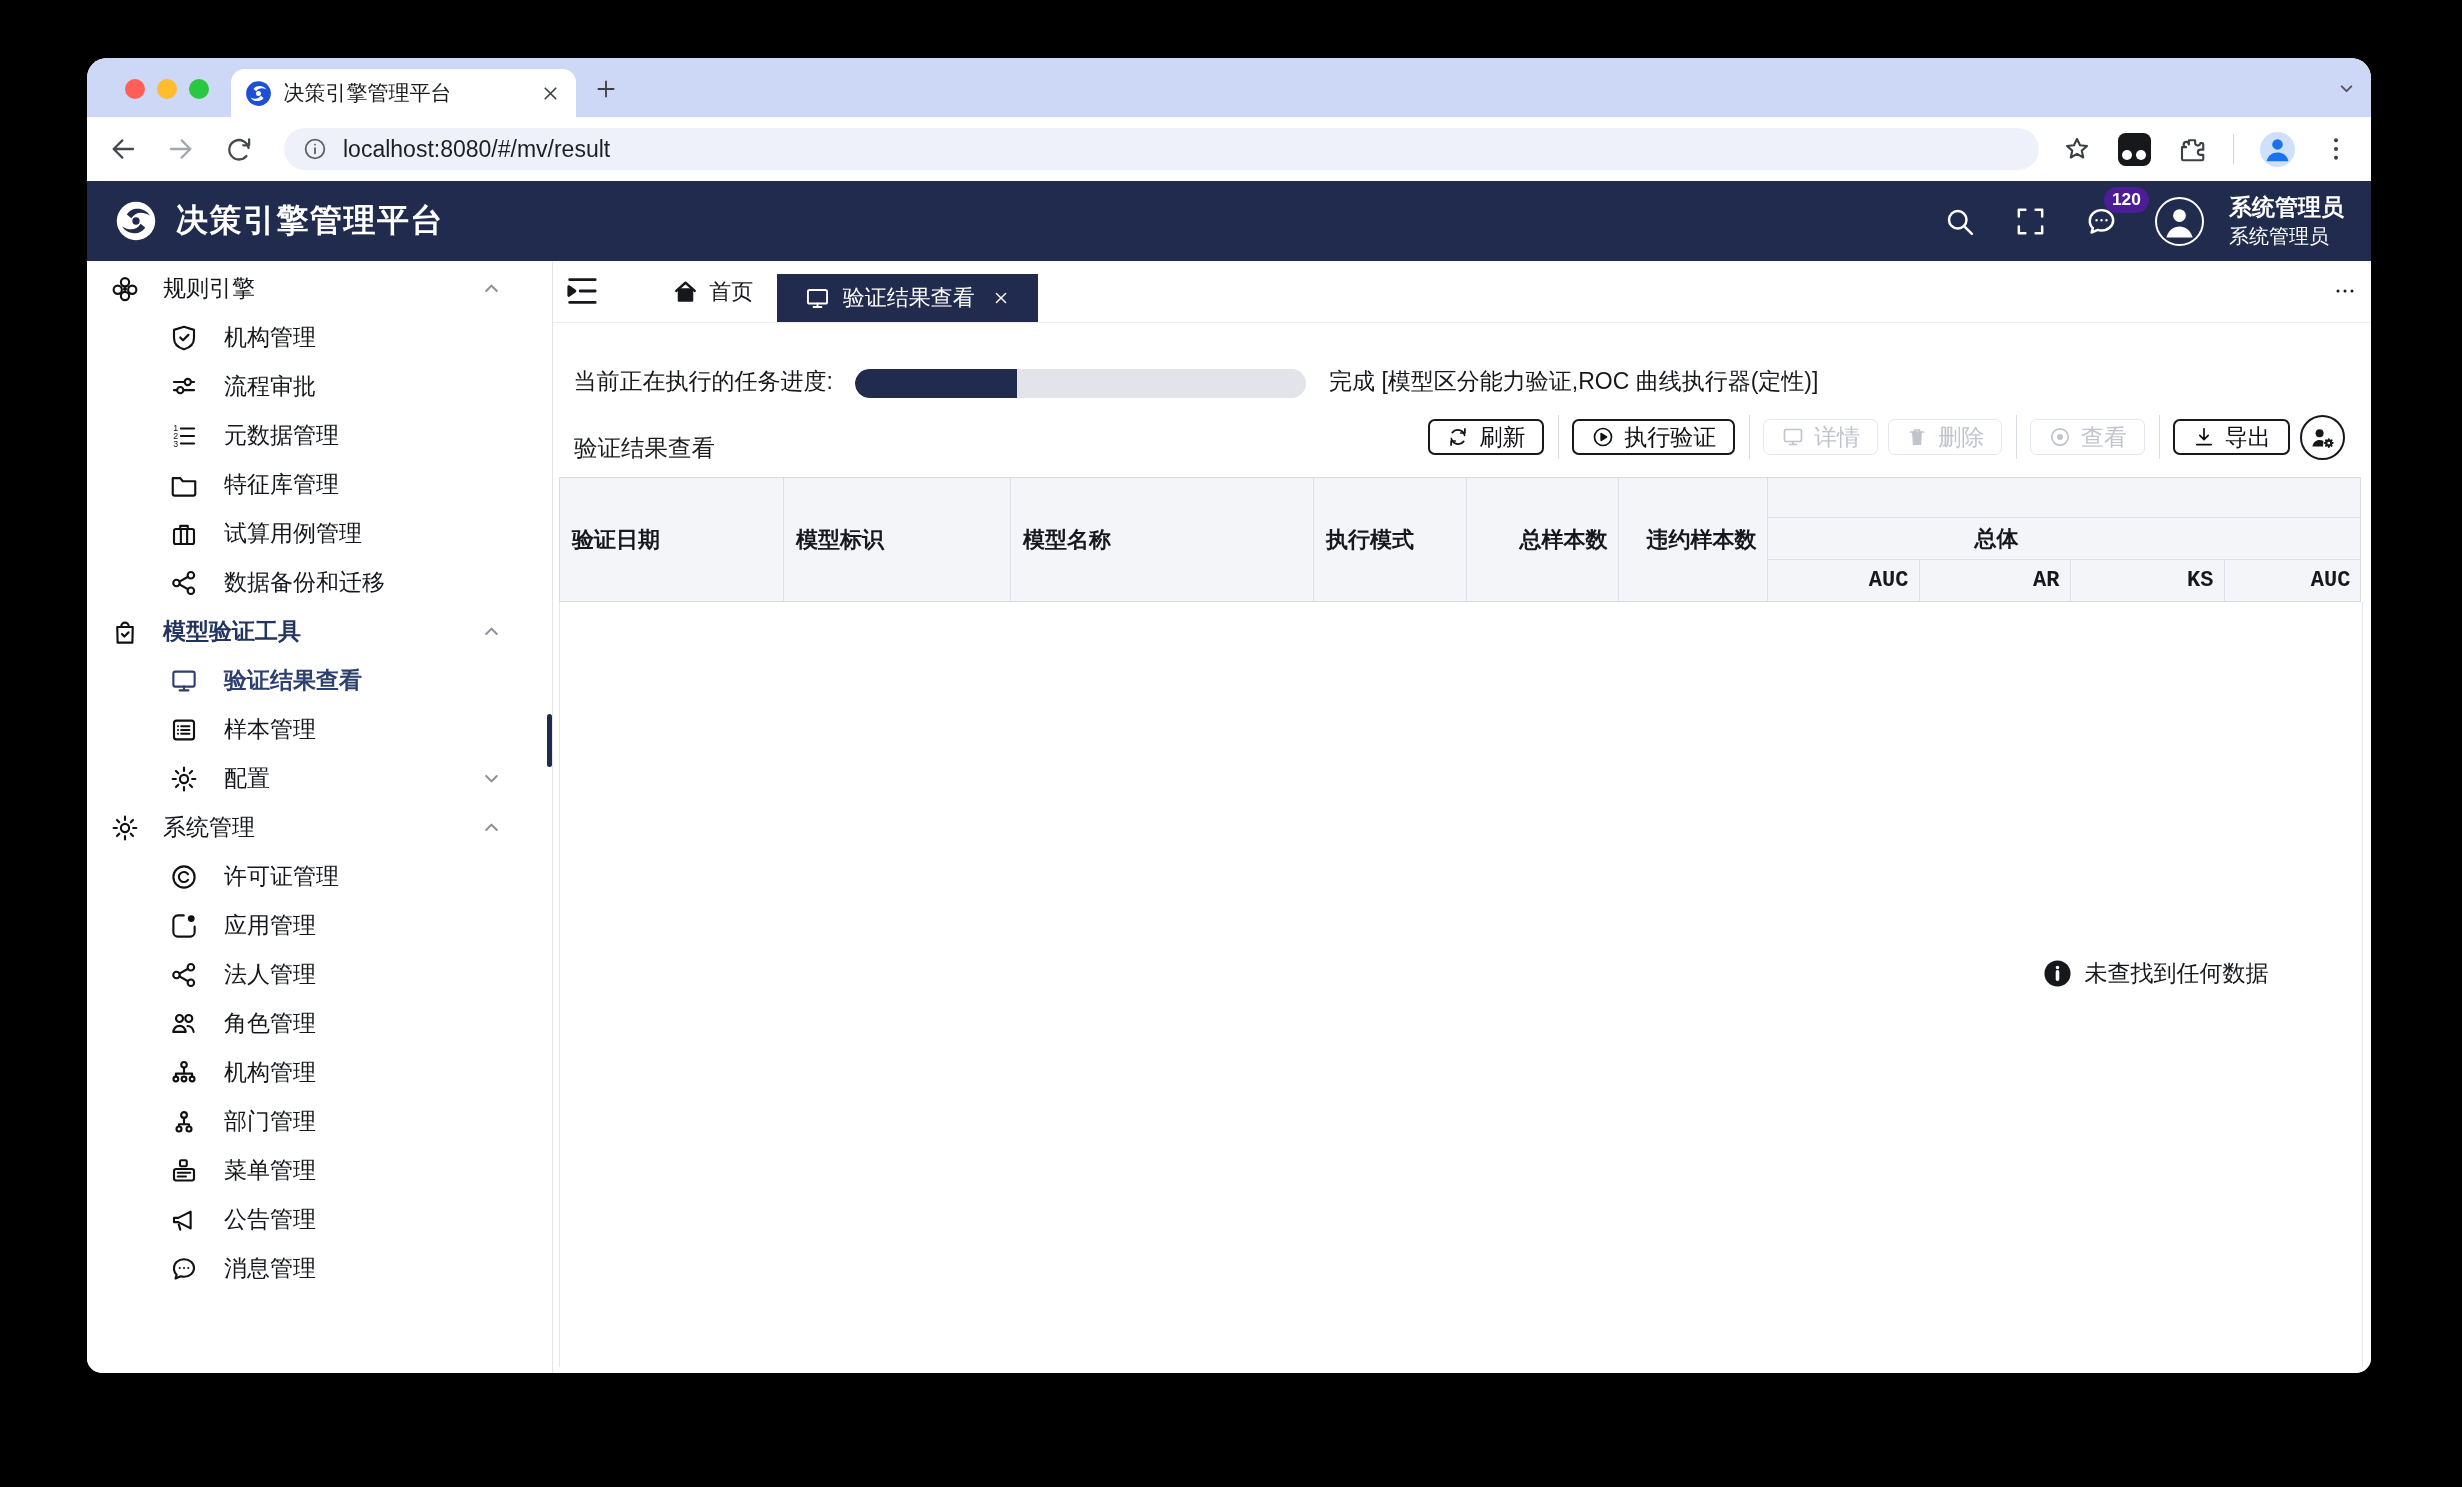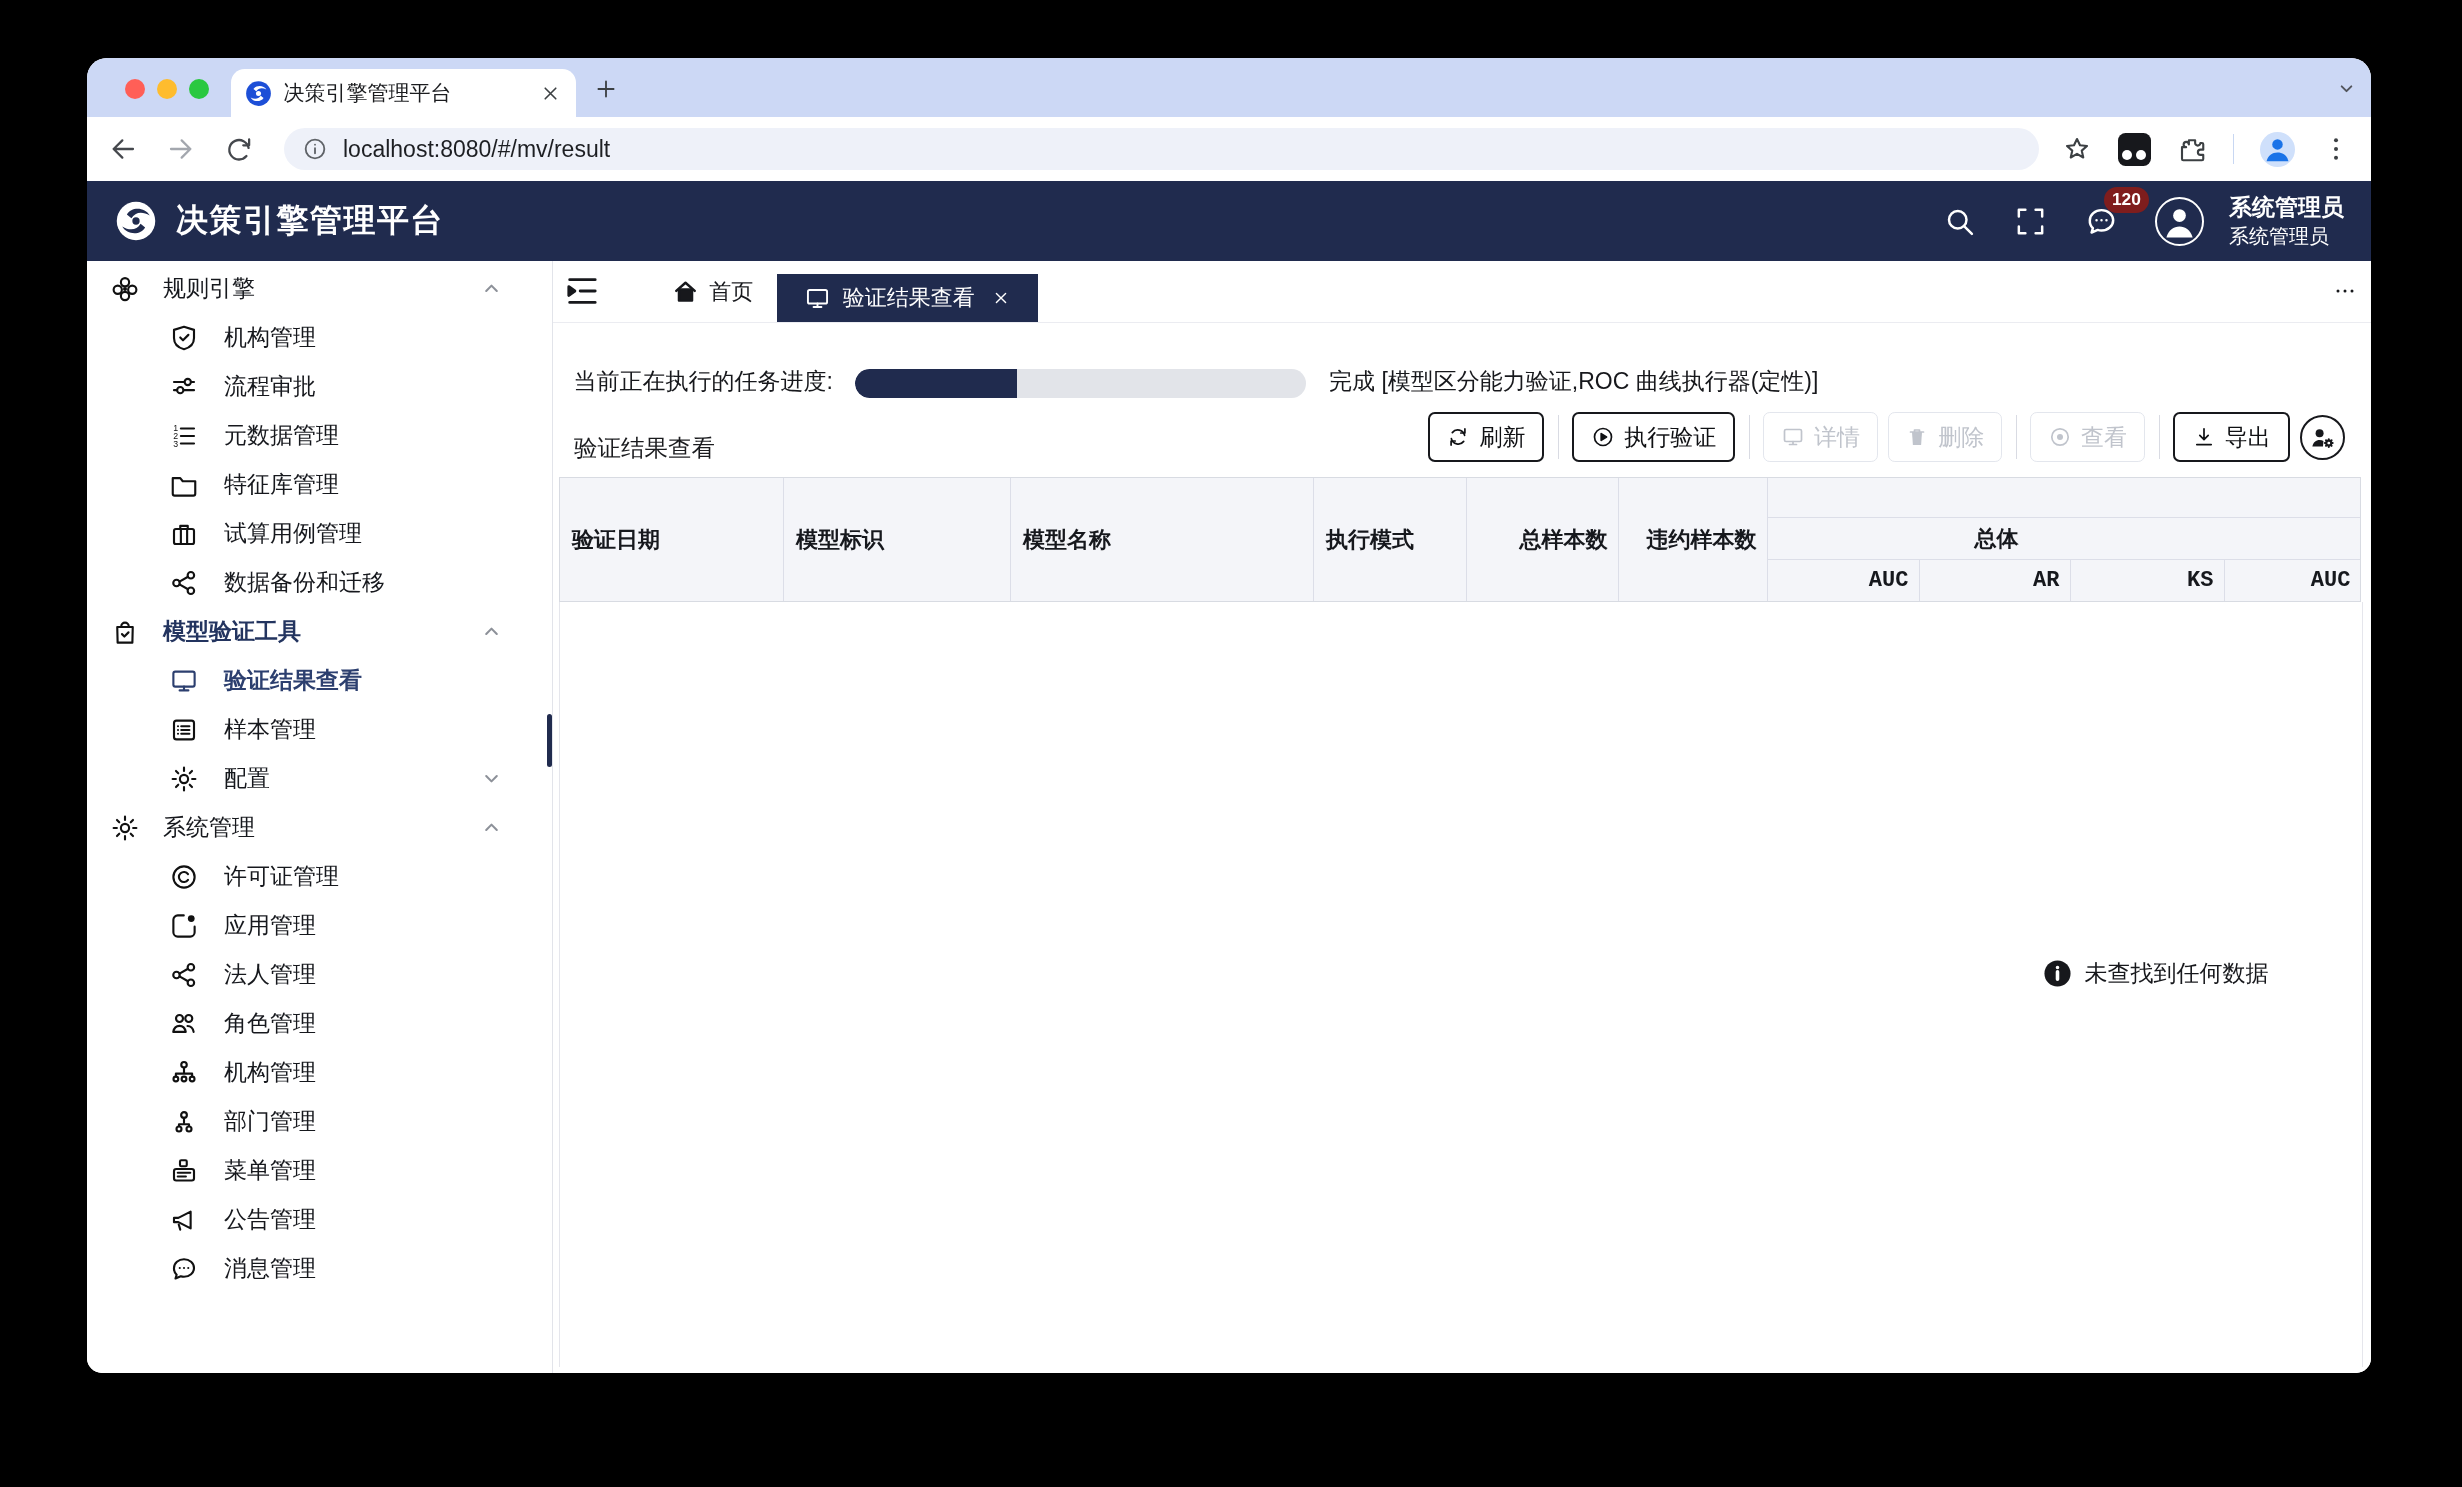--- a/index.html
+++ b/index.html
@@ -34,21 +34,21 @@
   .tb-sep{width:1.5px;height:30px;background:#c8d7f2;}
   .chrome-avatar{width:35px;height:35px;border-radius:50%;background:#cfe0fb;color:#1a73e8;
     display:flex;align-items:center;justify-content:center;}
   .chrome-avatar svg{width:24px;height:24px;}
   
   .appbar{height:80px;background:#202b4e;display:flex;align-items:center;padding:0 27px;flex:0 0 auto;color:#fff;}
   .logo{width:44px;height:44px;flex:0 0 auto;}
   .app-title{margin-left:18px;font-size:32px;font-weight:700;letter-spacing:1.5px;white-space:nowrap;}
   .appbar-right{margin-left:auto;display:flex;align-items:center;gap:36px;}
   .hd-ic{width:35px;height:35px;color:#fff;position:relative;flex:0 0 auto;}
-  .badge{position:absolute;left:20px;top:-16.7px;min-width:26px;height:26px;padding:0 8.3px;background:#7f1d1d;
+  .badge{position:absolute;left:20px;top:-16.7px;min-width:26px;height:26px;padding:0 8.3px;background:#4c1d95;
     border-radius:13.6px;color:#fff;font-size:17.4px;font-weight:700;display:flex;align-items:center;justify-content:center;}
   .hd-avatar{width:49px;height:49px;border-radius:50%;border:2.3px solid #fff;box-sizing:border-box;
     display:flex;align-items:center;justify-content:center;}
   .hd-avatar svg{width:35px;height:35px;color:#fff;}
   .userbox{line-height:1.15;margin-left:-10.6px;}
   .user-name{font-size:23px;font-weight:700;}
   .user-role{font-size:20px;font-weight:400;margin-top:4.5px;}
   
   .main{flex:1;display:flex;min-height:0;}
   .sidebar{width:466px;flex:0 0 auto;border-right:0.8px solid #e2e4ea;position:relative;
@@ -78,21 +78,21 @@
   .ptabs-more{position:absolute;right:10.6px;top:18px;width:30px;height:24px;color:#17181c;}
   
   .prog-label{position:absolute;left:20.5px;top:105px;font-size:23px;color:#17181c;}
   .prog-track{position:absolute;left:302px;top:108px;width:451px;height:29px;border-radius:14.4px;background:#e2e4e9;overflow:hidden;}
   .prog-fill{height:100%;background:#202b4e;border-radius:14.4px 0 0 14.4px;}
   .prog-status{position:absolute;left:776px;top:105px;font-size:23px;color:#17181c;white-space:nowrap;}
   
   .page-title{position:absolute;left:21px;top:171px;font-size:23.5px;color:#1a1b1e;}
   .btn-row{position:absolute;right:26.5px;top:151px;height:50px;display:flex;align-items:center;gap:10px;}
   .vsep{width:0.8px;height:44px;background:#d9dbe3;margin:0 3.8px;}
-  .btn{height:50px;border-radius:6.8px;display:flex;align-items:center;gap:9px;padding:0 16.7px;
+  .btn{height:36px;border-radius:6.8px;display:flex;align-items:center;gap:9px;padding:0 16.7px;
     font-size:23px;box-sizing:border-box;background:#fff;cursor:pointer;}
   .btn .ic{width:24px;height:24px;}
   .btn.en{border:2.3px solid #17181c;color:#0f1013;font-weight:500;}
   .btn.dis{border:1.5px solid #e3e6ed;color:#c0c4cc;cursor:default;}
   .btn.round{width:45px;height:45px;border-radius:50%;padding:0;justify-content:center;border:2.3px solid #17181c;color:#17181c;}
   .btn.round .ic{width:29px;height:29px;}
   
   .thead{position:absolute;left:6px;top:216px;width:1802px;height:125px;display:flex;
     background:#f4f5f9;border:0.8px solid #d8dbe2;box-sizing:border-box;overflow:hidden;
     font-size:22px;font-weight:700;color:#16181d;}

